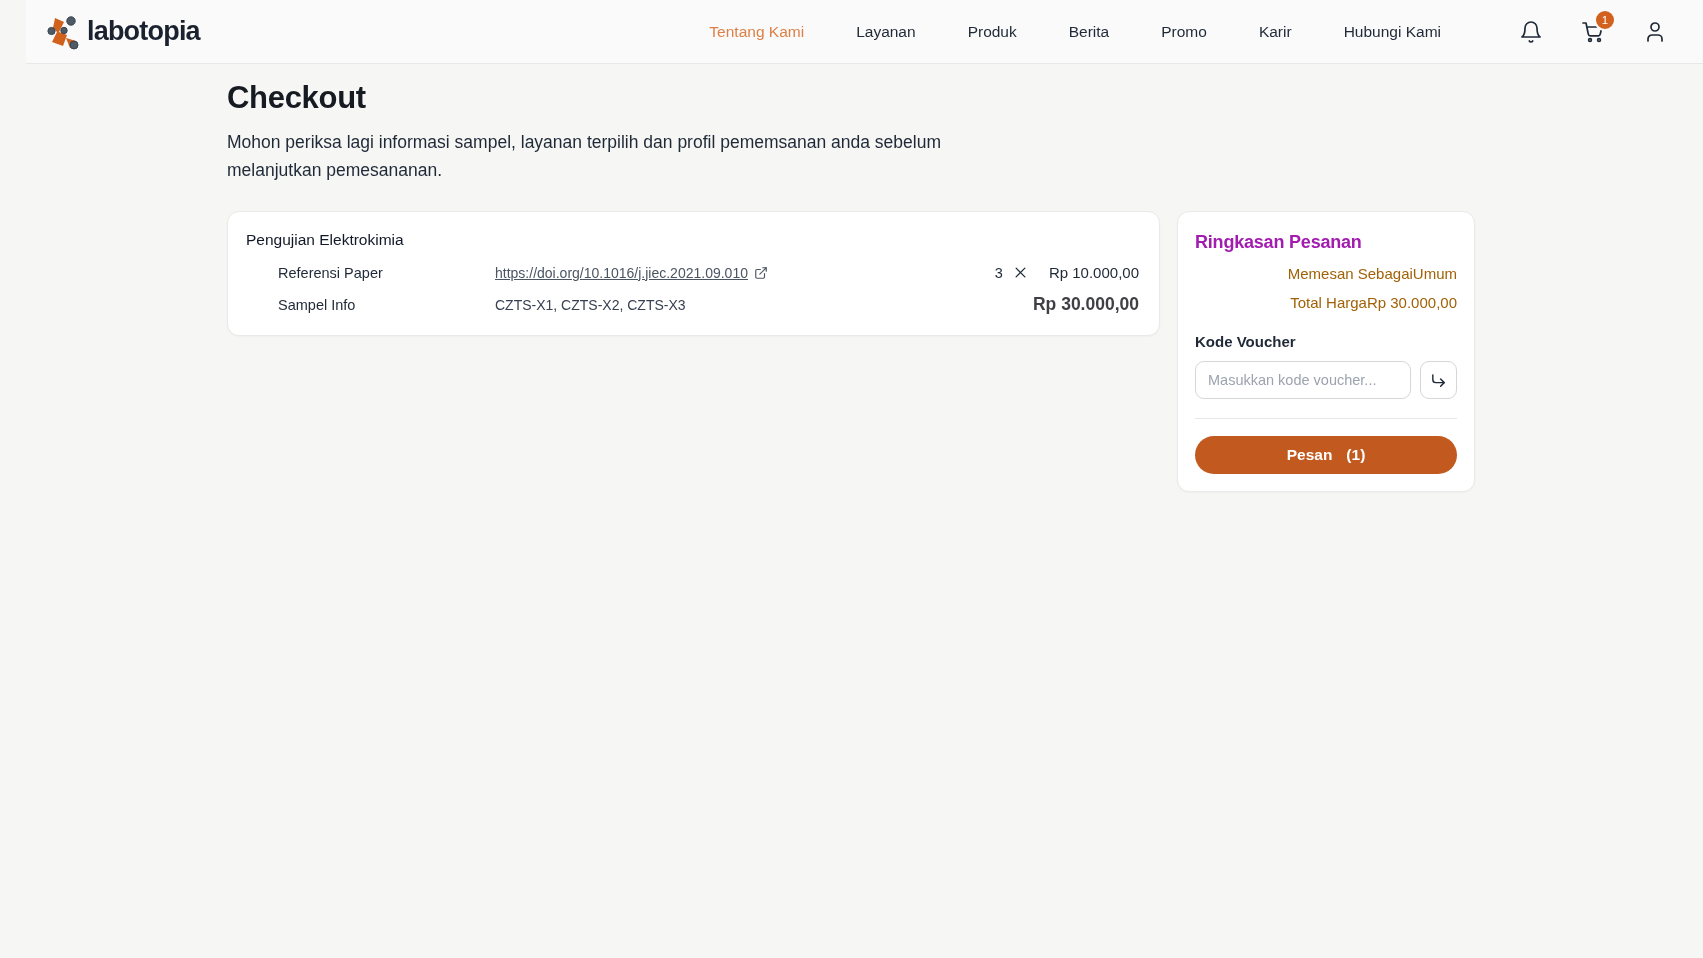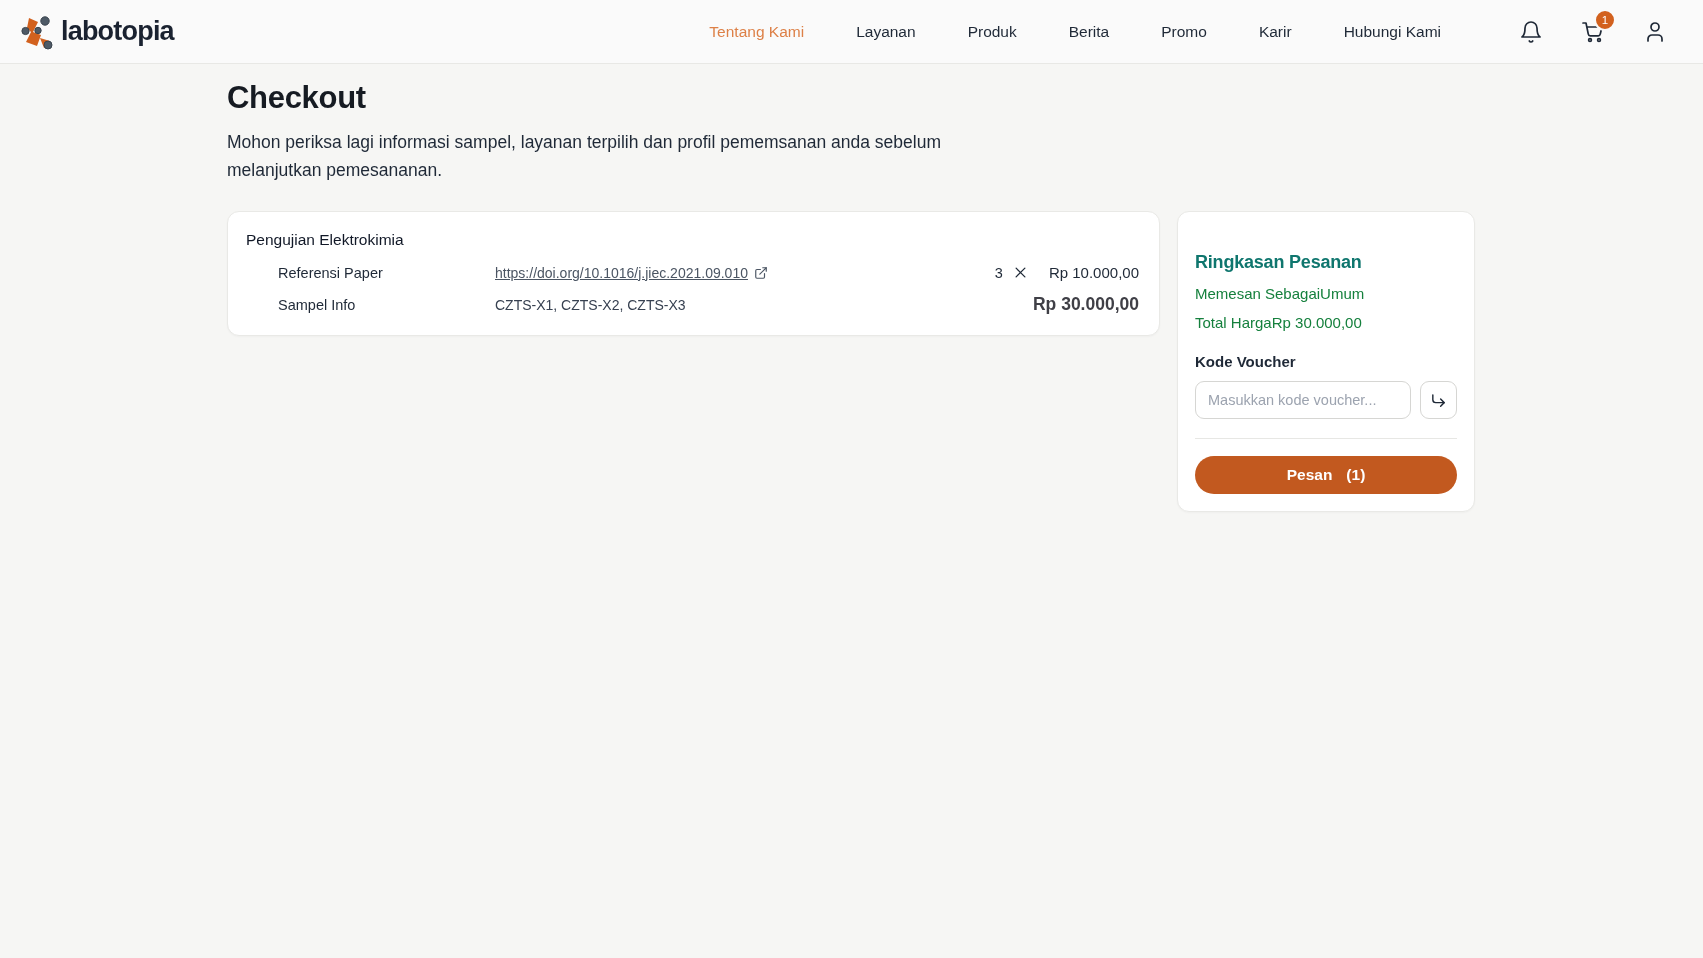--- a/index.html
+++ b/index.html
@@ -11,20 +11,21 @@
     overflow:hidden;
   }
   
   .header {
     height:64px;
     background:#fafafa;
     border-bottom:1px solid #e8e8e5;
     display:flex;
     align-items:center;
     padding:0 36px 0 19px;
+    margin-left:26px;
   }
   .logo { display:flex; align-items:center; gap:4px; cursor:pointer; }
   .logo-icon { width:38px; height:38px; }
   .logo-text {
     font-size:27px;
     font-weight:700;
     letter-spacing:-0.8px;
     color:#1a2230;
   }
   .nav { display:flex; align-items:center; gap:52px; margin-left:auto; }
@@ -92,22 +93,22 @@
   .ext-icon { display:inline-block; width:14px; height:14px; margin-left:6px; vertical-align:-2px; color:#4b5563; }
   .ext-icon svg { width:14px; height:14px; display:block; }
   .row-right { margin-left:auto; display:flex; align-items:center; }
   .qty { font-size:14.5px; color:#1f2937; }
   .remove-btn { width:15px; height:15px; margin-left:10px; cursor:pointer; color:#1f2937; }
   .remove-btn svg { width:15px; height:15px; display:block; }
   .unit-price { font-size:15px; color:#1f2937; margin-left:21px; }
   .subtotal { margin-left:auto; font-size:17.5px; font-weight:600; color:#3f3f46; }
   
   .summary-card { width:298px; padding:20px 17px 17px; }
-  .summary-title { font-size:18px; font-weight:700; color:#0f766e; letter-spacing:-0.2px;margin-top:20px; }
-  .summary-row { display:flex; justify-content:flex-start; margin-top:12px; font-size:15px; color:#15803d; }
+  .summary-title { font-size:18px; font-weight:700; color:#a21caf; letter-spacing:-0.2px; }
+  .summary-row { display:flex; justify-content:flex-end; margin-top:12px; font-size:15px; color:#a16207; }
   .summary-row:first-of-type { margin-top:16px; }
   .voucher-label { margin-top:22px; font-size:15px; font-weight:600; color:#1f2937; }
   .voucher-row { display:flex; gap:9px; margin-top:11px; }
   .voucher-input {
     flex:1;
     height:38px;
     border:1px solid #d6d6d3;
     border-radius:9px;
     padding:0 12px;
     font-size:14.5px;

